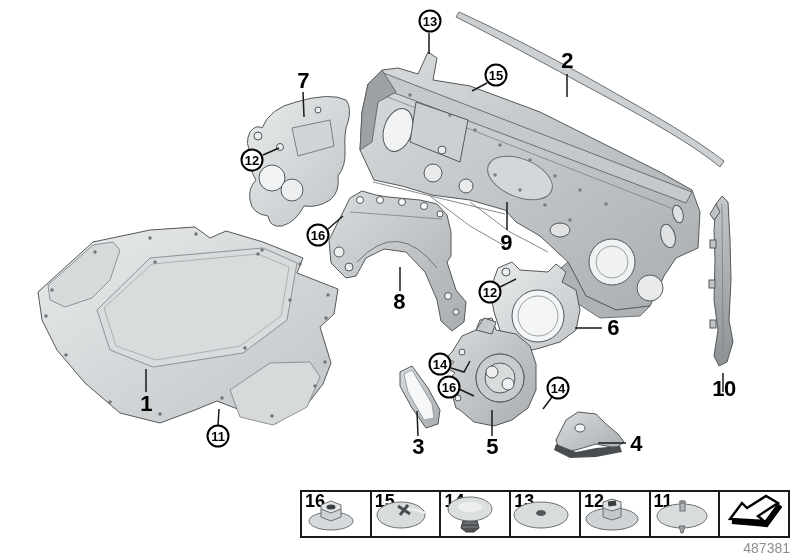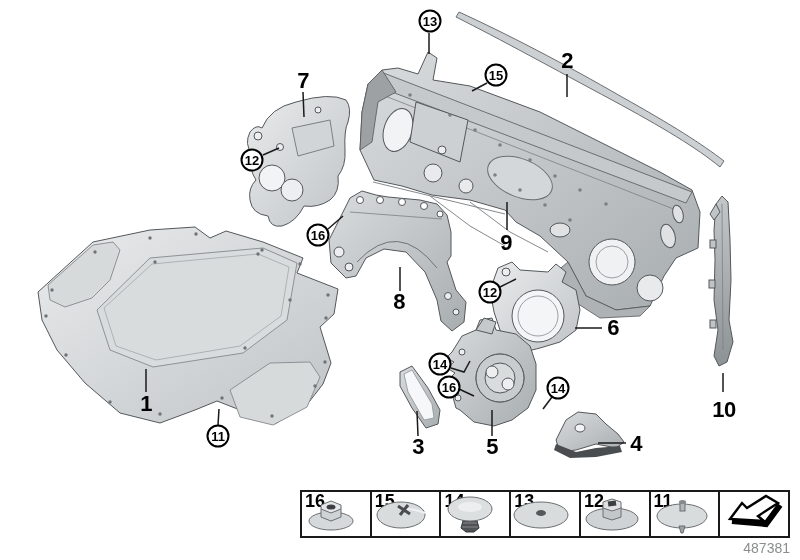--- a/index.html
+++ b/index.html
@@ -236,21 +236,21 @@
 
   <div class="plain-label" style="left:303px;top:81px">7</div>
   <div class="plain-label" style="left:567px;top:61px">2</div>
   <div class="plain-label" style="left:506px;top:243px">9</div>
   <div class="plain-label" style="left:399px;top:302px">8</div>
   <div class="plain-label" style="left:613px;top:328px">6</div>
   <div class="plain-label" style="left:146px;top:404px">1</div>
   <div class="plain-label" style="left:418px;top:447px">3</div>
   <div class="plain-label" style="left:492px;top:447px">5</div>
   <div class="plain-label" style="left:636px;top:444px">4</div>
-  <div class="plain-label" style="left:724px;top:410px">10</div>
+  <div class="plain-label" style="left:724px;top:389px">10</div>
 
   <div class="circled-label" style="left:430px;top:21px">13</div>
   <div class="circled-label" style="left:496px;top:75px">15</div>
   <div class="circled-label" style="left:252px;top:160px">12</div>
   <div class="circled-label" style="left:318px;top:235px">16</div>
   <div class="circled-label" style="left:490px;top:292px">12</div>
   <div class="circled-label" style="left:440px;top:364px">14</div>
   <div class="circled-label" style="left:449px;top:387px">16</div>
   <div class="circled-label" style="left:558px;top:388px">14</div>
   <div class="circled-label" style="left:218px;top:436px">11</div>

